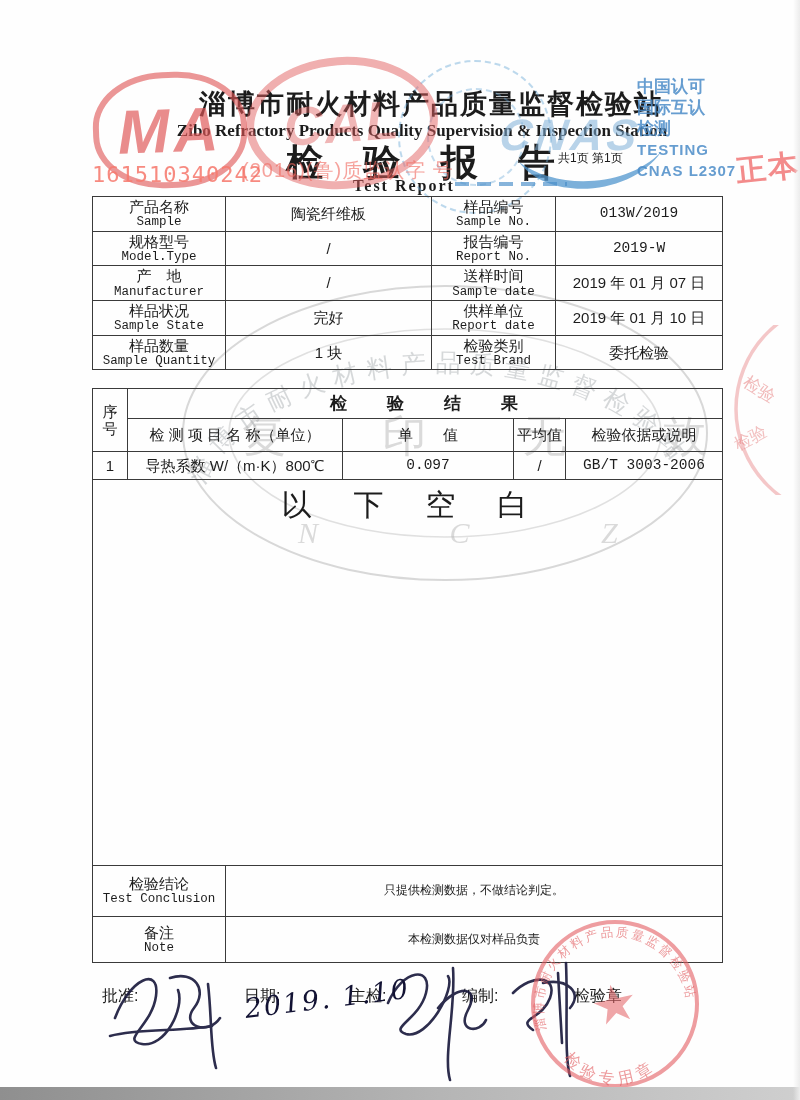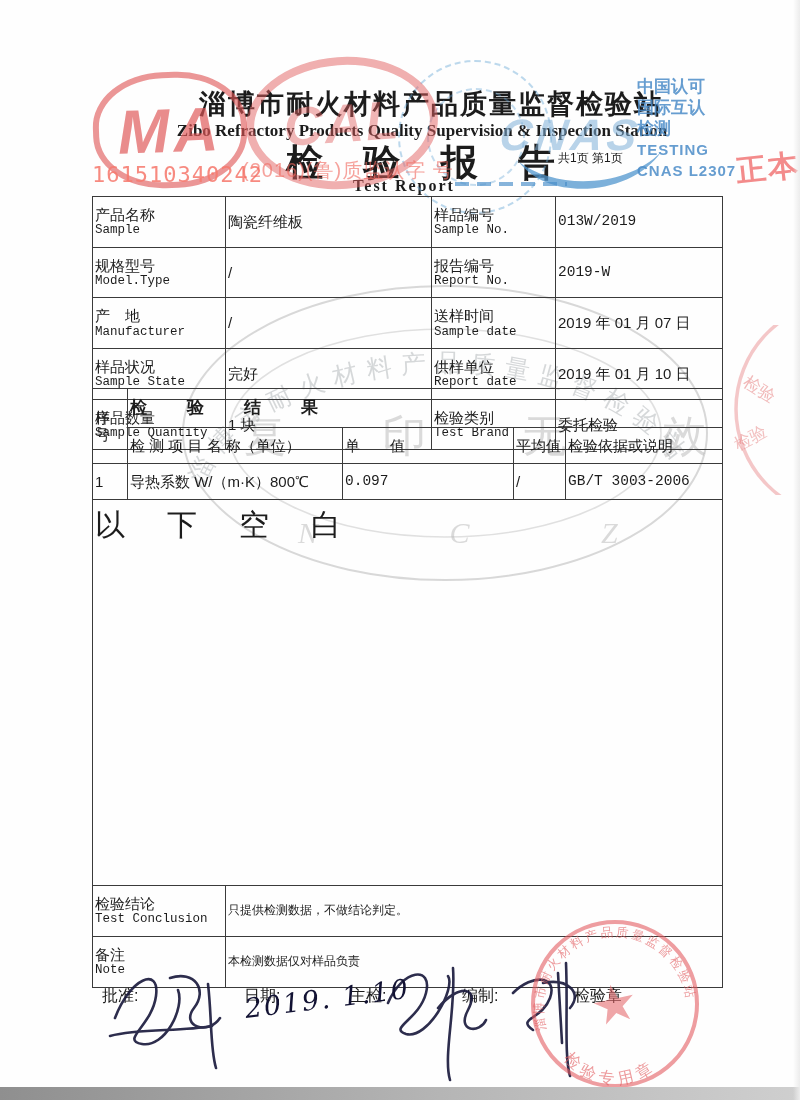--- a/index.html
+++ b/index.html
@@ -45,22 +45,22 @@
   .cnas-logo{position:absolute;left:500px;top:110px;font-size:44px;font-weight:bold;
         font-style:italic;color:rgba(125,175,215,.55);letter-spacing:4px;transform:skew(-8deg);}
   .cnas-swoosh{position:absolute;left:514px;top:150px;}
   .cnas-lines{position:absolute;left:637px;top:76px;color:rgba(75,140,200,.85);
         font-size:17px;line-height:21px;font-weight:bold;}
   .cnas-lines .sm{font-size:15px;letter-spacing:1px;}
   .blue-dashes{position:absolute;left:455px;top:182px;width:112px;height:4px;
         background:repeating-linear-gradient(90deg,rgba(70,140,200,.65) 0 14px,transparent 14px 22px);}
   
   table{border-collapse:collapse;table-layout:fixed;}
-  td{border:1.6px solid #3a3a3a;text-align:left;vertical-align:middle;
-     font-size:15px;line-height:1.15;padding:9px 2px;overflow:hidden;}
+  td{border:1.6px solid #3a3a3a;text-align:center;vertical-align:middle;
+     font-size:15px;line-height:1.15;padding:1px 2px;overflow:hidden;}
   .tA{position:absolute;left:92px;top:196px;width:630px;}
   .tB{position:absolute;left:92px;top:388px;width:630px;}
   .lab .en{display:block;font-family:"Liberation Mono",monospace;font-size:12.5px;}
   .mono{font-family:"Liberation Mono",monospace;font-size:14.5px;}
   .sec-title{font-size:17px;font-weight:bold;letter-spacing:2px;}
   .blank-cell{vertical-align:top;padding-top:8px;font-size:30px;letter-spacing:6px;}
   .concl{font-size:12px;}
   
   .wm{position:absolute;left:170px;top:275px;pointer-events:none;}
   

